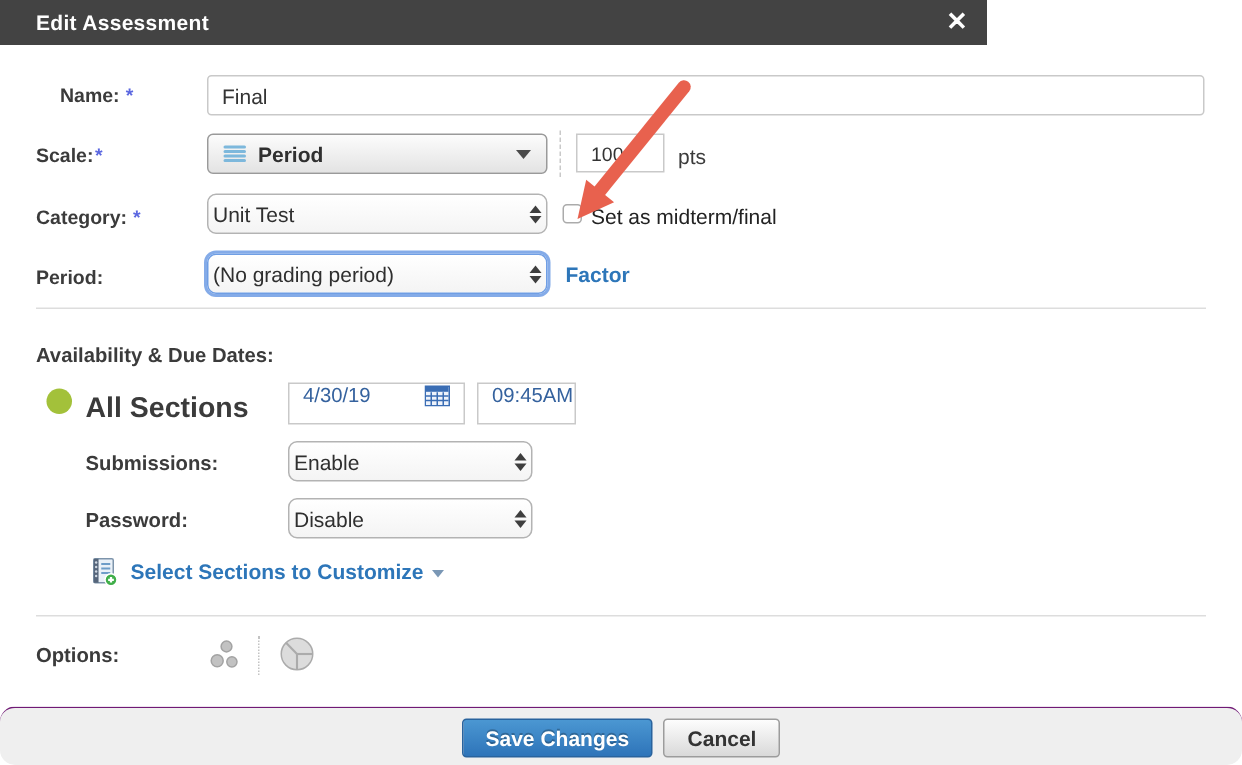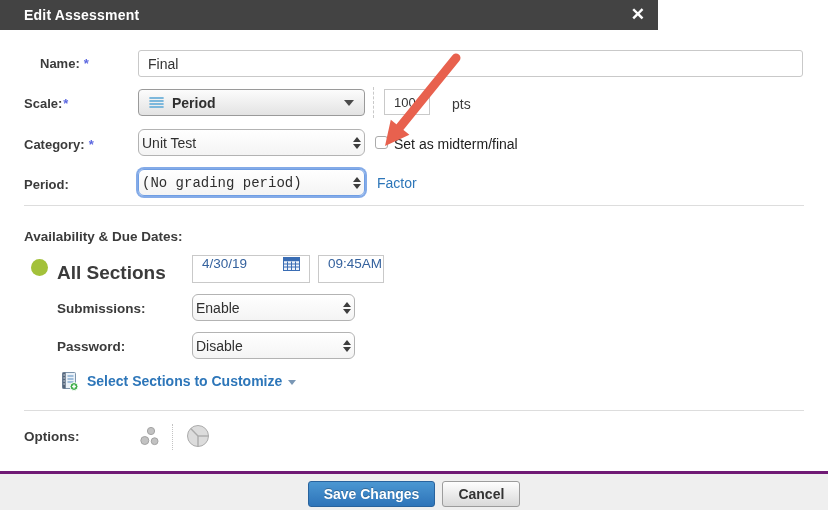--- a/index.html
+++ b/index.html
@@ -41,21 +41,21 @@
   
   .sel{
     position:absolute;display:flex;align-items:center;padding:0 3px;
     border:1px solid #b3b3b3;border-radius:6px;background:linear-gradient(#ffffff,#f4f4f4);
     cursor:pointer;
   }
   .sel .sel-text{font-size:14px;color:#2f2f2f;}
   .stepper{margin-left:auto;display:flex;flex-direction:column;align-items:center;gap:2px;}
   .tri-up{width:0;height:0;border-left:4px solid transparent;border-right:4px solid transparent;border-bottom:5px solid #3e3e3e;}
   .tri-down{width:0;height:0;border-left:4px solid transparent;border-right:4px solid transparent;border-top:5px solid #3e3e3e;}
-  .sel.focused{border:1px solid #6f9ee4;box-shadow:0 0 0 2px #84abe8;font-family:Liberation Mono, monospace;}
+  .sel.focused{border:1px solid #6f9ee4;box-shadow:0 0 0 2px #84abe8;}
   
   .cbx{position:absolute;width:13px;height:13px;border:1px solid #ababab;border-radius:3px;background:#fff;cursor:pointer;}
   .cbx-lbl{position:absolute;font-size:14px;color:#222;white-space:nowrap;cursor:default;}
   
   .link{position:absolute;font-size:14px;color:#2d76b9;cursor:pointer;white-space:nowrap;text-decoration:none;}
   .link.bold{font-weight:bold;}
   .link-caret{display:inline-block;width:0;height:0;border-left:4px solid transparent;border-right:4px solid transparent;border-top:5px solid #7a97b5;margin-left:6px;vertical-align:middle;}
   
   .hr{position:absolute;left:24px;width:780px;height:0;border-top:1px solid #ddd;}
   .dashed-v{position:absolute;width:0;border-left:1px dashed #c9c9c9;}
@@ -64,21 +64,21 @@
   .dot{position:absolute;width:17px;height:17px;border-radius:50%;background:#a3c13a;}
   .datebox{
     position:absolute;display:flex;border:1px solid #c9c9c9;background:#fff;
     padding:0 9px;cursor:text;
   }
   .datebox .dval{font-size:13.5px;color:#35629e;}
   .datebox .cal{margin-left:auto;}
   
   .modal-footer{
     position:absolute;left:0;top:471px;width:828px;height:39px;background:#efefef;
-    border-top:3px solid #701a75;display:flex;justify-content:center;align-items:flex-start;gap:7px;padding-top:7px;
+    border-top:1px solid #701a75;display:flex;justify-content:center;align-items:flex-start;gap:7px;padding-top:7px;border-radius:10px;
   }
   .btn{
     height:26px;border-radius:3px;font-family:"Liberation Sans",sans-serif;
     font-size:14px;font-weight:bold;cursor:pointer;padding:0 15px;
   }
   .btn-primary{background:linear-gradient(#4b97d2,#2e74b9);border:1px solid #29639d;color:#fff;text-shadow:0 -1px 0 rgba(0,0,0,.25);}
   .btn-secondary{background:linear-gradient(#fdfdfd,#d9d9d9);border:1px solid #9c9c9c;color:#333;}
   
   .arrow-overlay{position:absolute;left:0;top:0;width:828px;height:510px;pointer-events:none;}
   
@@ -102,21 +102,21 @@
     <span class="scale-icon">
         <i></i>
         <i></i>
         <i></i>
         <i></i>
       </span>
     <span class="dd-text">Period</span>
     <span class="caret-down"></span>
   </div>
   <div class="dashed-v" style="left:373px;top:87px;height:31px;"></div>
-  <input class="txt-input" style="left: 384px; top: 89px; width: 46px; height: 26px; border-radius: 0px; font-size: 13px;" value="100">
+  <input class="txt-input" style="left: 384px; top: 89px; width: 59px; height: 26px; border-radius: 0px; font-size: 13px;" value="100">
   <div class="lbl" style="left:452px;top:96px;font-weight:normal;font-size:14px;">pts</div>
 
   <div class="lbl" style="left:24px;top:137px;"><span>Category:</span><span class="req">*</span></div>
   <div class="sel" style="left:138px;top:129px;width:227px;height:27px;">
     <span class="sel-text">Unit Test</span>
     <span class="stepper">
         <span class="tri-up"></span>
         <span class="tri-down"></span>
       </span>
   </div>
@@ -124,21 +124,21 @@
   <div class="cbx-lbl" style="left:394px;top:136px;">Set as midterm/final</div>
 
   <div class="lbl" style="left:24px;top:177px;"><span>Period:</span></div>
   <div class="sel focused" style="left:138px;top:169px;width:227px;height:27px;">
     <span class="sel-text">(No grading period)</span>
     <span class="stepper">
         <span class="tri-up"></span>
         <span class="tri-down"></span>
       </span>
   </div>
-  <a class="link" style="left:377px;top:175px;">Factor</a>
+  <a class="link" style="left:377px;top:175px;font-weight:bold;">Factor</a>
 
   <div class="hr" style="top:205px;"></div>
 
   <div class="lbl" style="left:24px;top:229px;font-size:13.5px;">Availability &amp; Due Dates:</div>
 
   <span class="dot" style="left:31px;top:259px;"></span>
   <div class="lbl" style="left:57px;top:262px;font-size:19px;">All Sections</div>
 
   <div class="datebox" style="left:192px;top:255px;width:118px;height:28px;">
     <span class="dval">4/30/19</span>

